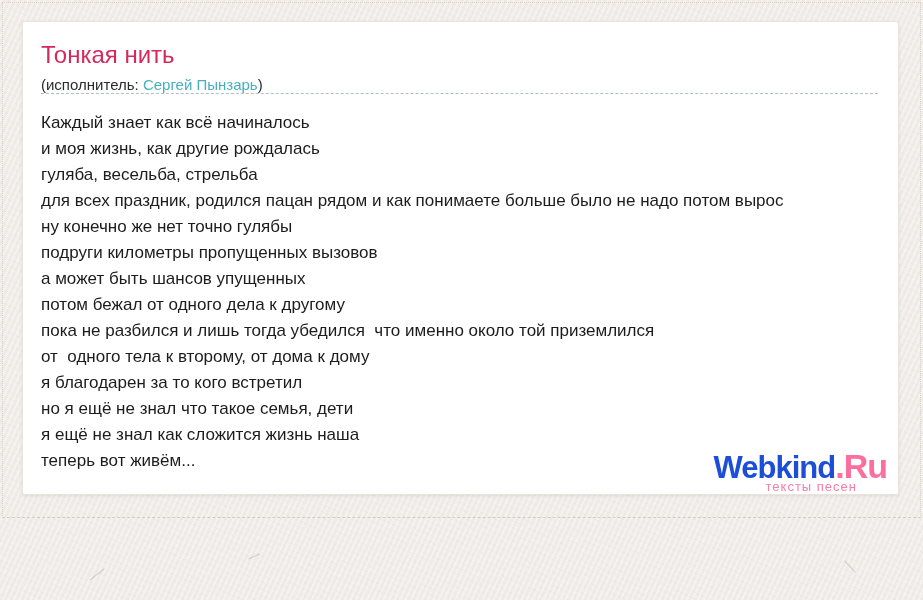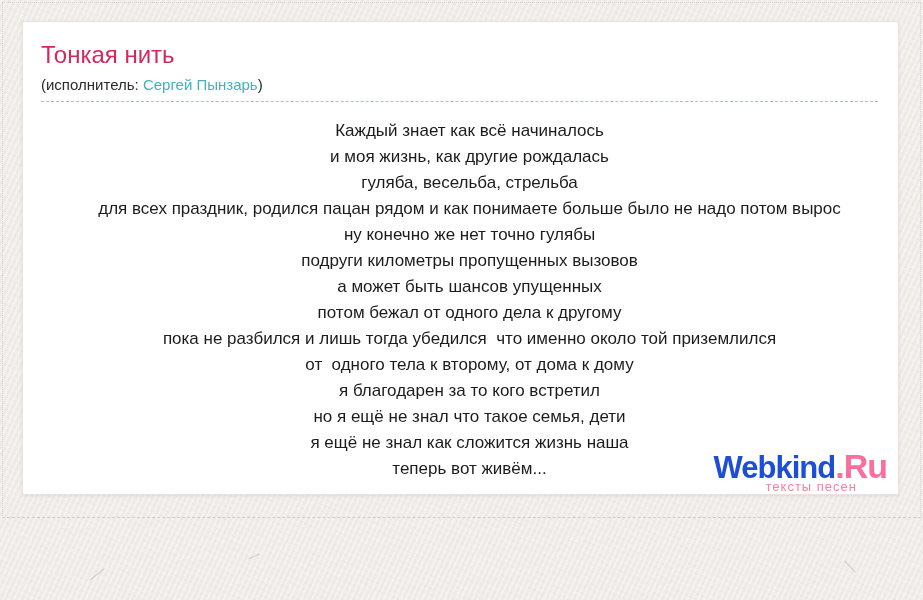--- a/index.html
+++ b/index.html
@@ -27,21 +27,20 @@
     background: #ffffff;
     border: 1px solid #e8e4de;
     border-radius: 2px;
     box-shadow: 0 1px 3px rgba(120,110,100,0.15);
     overflow: hidden;
     box-sizing: border-box;
     padding-left: 18px;
   }
   .song-header {
     padding-top: 19px;
-    padding-bottom: 8px;
     margin-right: 20px;
     border-bottom: 1px dashed #aebfca;
   }
   h1.page-title {
     margin: 0 0 7px 0;
     font-size: 24px;
     font-weight: normal;
     color: #d4295c;
   }
   .artist-line {
@@ -52,21 +51,21 @@
     color: #45b0c0;
     text-decoration: none;
     cursor: pointer;
   }
   .lyrics {
     margin-top: 16px;
     font-size: 17px;
     line-height: 26px;
     color: #1c1c1c;
   }
-  .lyric-line { white-space: pre; text-align: center; }
+  .lyric-line { white-space: pre; }
   .logo {
     position: absolute;
     right: 11px; bottom: 1px;
     text-align: right;
     line-height: 1;
     cursor: pointer;
   }
   .logo-main {
     font-weight: bold;
     font-size: 31px;

